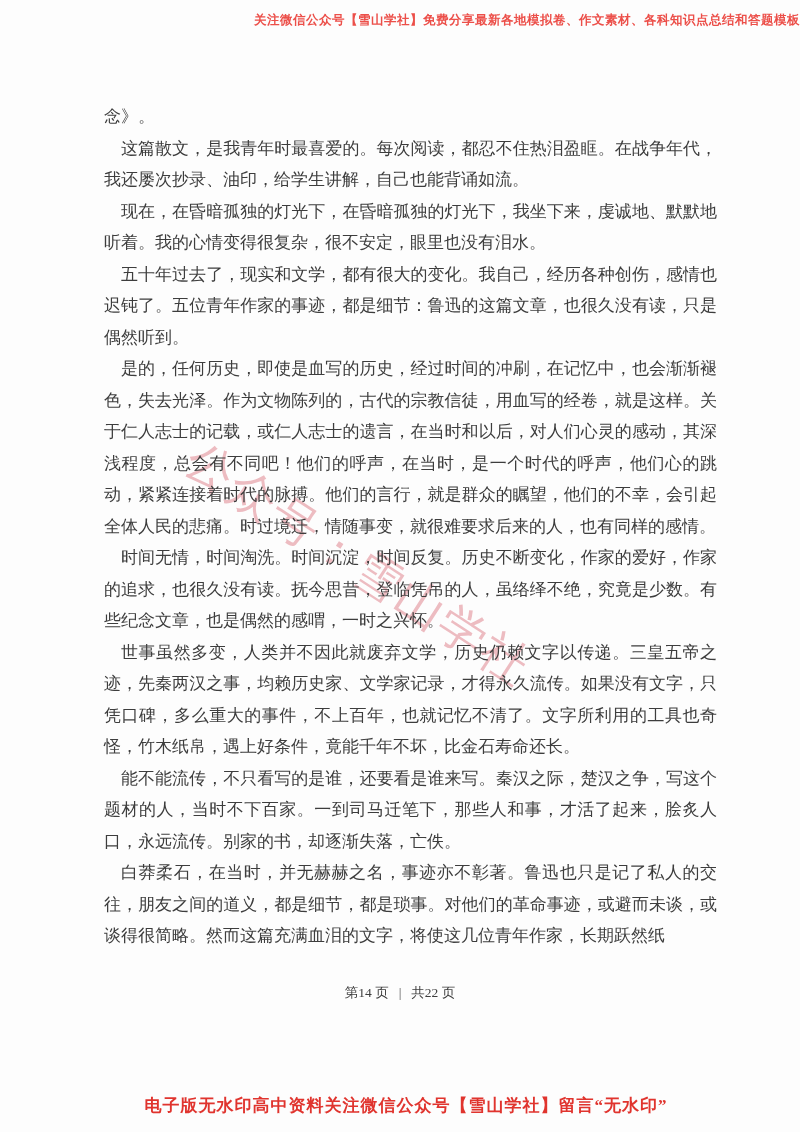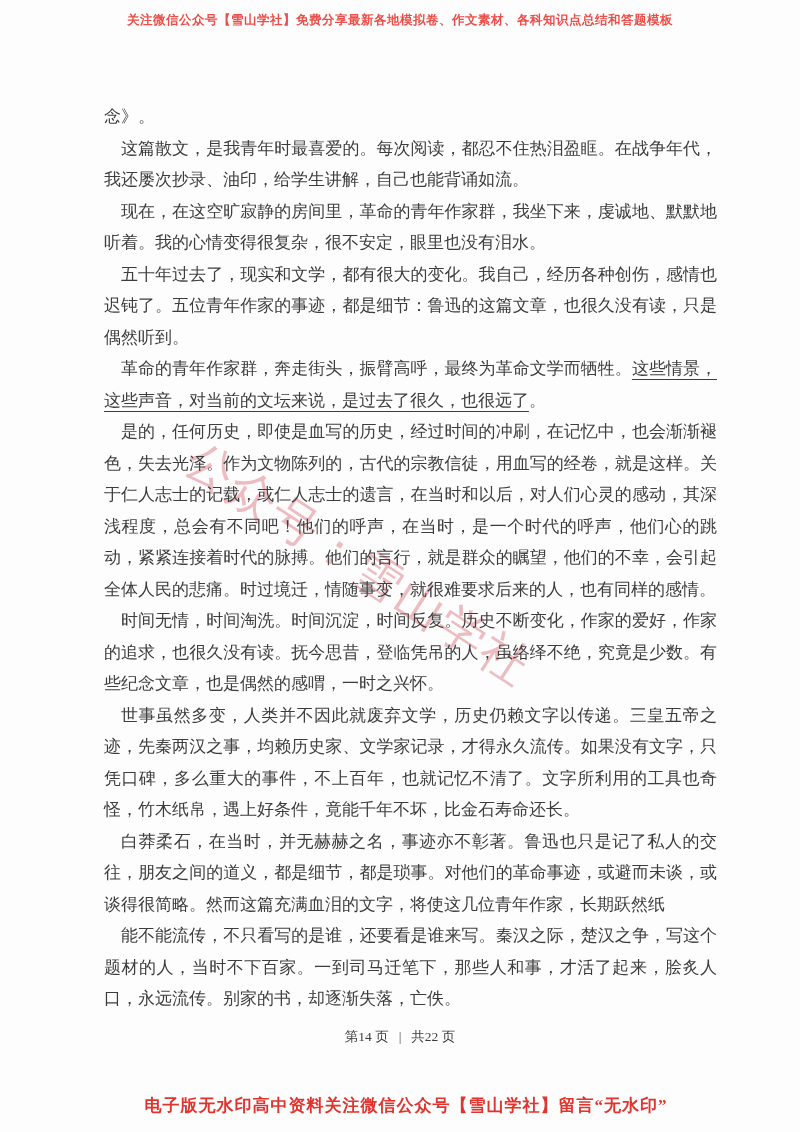--- a/index.html
+++ b/index.html
@@ -5,21 +5,21 @@
   html,body { margin:0; padding:0; background:#ffffff; }
   .page {
     position:relative;
     width:800px; height:1132px;
     background:#fdfdfd;
     font-family:"Liberation Serif","DejaVu Serif",serif;
     overflow:hidden;
   }
   .top-notice {
     position:absolute; top:12px; left:0; right:0;
-    text-align:center;
+    text-align:right;
     font-size:12.5px; font-weight:600;
     letter-spacing:0.5px;
     color:#ec4f49;
   }
   .content {
     position:absolute; top:101px; left:104px; width:613px;
     font-size:17px; line-height:31.5px;
     color:#3d3d3d;
     text-align:justify;
     z-index:1;
@@ -30,21 +30,21 @@
   .watermark {
     position:absolute; left:208px; top:428px;
     font-size:48px; letter-spacing:2px;
     color:#dc7682; opacity:0.48;
     transform:rotate(33deg); transform-origin:0 0;
     white-space:nowrap;
     z-index:0;
     font-family:"Liberation Serif","DejaVu Serif",serif;
   }
   .page-num {
-    position:absolute; top:1028px; left:0; right:0;
+    position:absolute; top:984px; left:0; right:0;
     text-align:center;
     font-size:13.5px; color:#3d3d3d;
   }
   .page-num .sep { margin:0 10px; color:#555; }
   .bottom-notice {
     position:absolute; top:1094px; left:12px; right:0;
     text-align:center;
     font-size:17px; font-weight:bold;
     letter-spacing:1px;
     color:#e0342e;
@@ -55,28 +55,27 @@
 
 <div class="page">
 
   <div class="top-notice">关注微信公众号【雪山学社】免费分享最新各地模拟卷、作文素材、各科知识点总结和答题模板</div>
 
   <div class="watermark">公众号：雪山学社</div>
 
   <div class="content">
     <p class="no-indent">念》。</p>
     <p>这篇散文，是我青年时最喜爱的。每次阅读，都忍不住热泪盈眶。在战争年代，我还屡次抄录、油印，给学生讲解，自己也能背诵如流。</p>
-    <p>现在，在这空旷寂静的房间里，革命的青年作家群，我坐下来，虔诚地、默默地听着。我的心情变得很复杂，很不安定，眼里也没有泪水。</p>
+    <p>现在，在昏暗孤独的灯光下，在昏暗孤独的灯光下，我坐下来，虔诚地、默默地听着。我的心情变得很复杂，很不安定，眼里也没有泪水。</p>
     <p>五十年过去了，现实和文学，都有很大的变化。我自己，经历各种创伤，感情也迟钝了。五位青年作家的事迹，都是细节：鲁迅的这篇文章，也很久没有读，只是偶然听到。</p>
-    <p><span>革命的青年作家群，奔走街头，振臂高呼，最终为革命文学而牺牲。</span><span class="u">这些情景，这些声音，对当前的文坛来说，是过去了很久，也很远了</span><span>。</span></p>
     <p>是的，任何历史，即使是血写的历史，经过时间的冲刷，在记忆中，也会渐渐褪色，失去光泽。作为文物陈列的，古代的宗教信徒，用血写的经卷，就是这样。关于仁人志士的记载，或仁人志士的遗言，在当时和以后，对人们心灵的感动，其深浅程度，总会有不同吧！他们的呼声，在当时，是一个时代的呼声，他们心的跳动，紧紧连接着时代的脉搏。他们的言行，就是群众的瞩望，他们的不幸，会引起全体人民的悲痛。时过境迁，情随事变，就很难要求后来的人，也有同样的感情。</p>
     <p>时间无情，时间淘洗。时间沉淀，时间反复。历史不断变化，作家的爱好，作家的追求，也很久没有读。抚今思昔，登临凭吊的人，虽络绎不绝，究竟是少数。有些纪念文章，也是偶然的感喟，一时之兴怀。</p>
     <p>世事虽然多变，人类并不因此就废弃文学，历史仍赖文字以传递。三皇五帝之迹，先秦两汉之事，均赖历史家、文学家记录，才得永久流传。如果没有文字，只凭口碑，多么重大的事件，不上百年，也就记忆不清了。文字所利用的工具也奇怪，竹木纸帛，遇上好条件，竟能千年不坏，比金石寿命还长。</p>
+    <p>能不能流传，不只看写的是谁，还要看是谁来写。秦汉之际，楚汉之争，写这个题材的人，当时不下百家。一到司马迁笔下，那些人和事，才活了起来，脍炙人口，永远流传。别家的书，却逐渐失落，亡佚。</p>
     <p>白莽柔石，在当时，并无赫赫之名，事迹亦不彰著。鲁迅也只是记了私人的交往，朋友之间的道义，都是细节，都是琐事。对他们的革命事迹，或避而未谈，或谈得很简略。然而这篇充满血泪的文字，将使这几位青年作家，长期跃然纸</p>
-    <p>能不能流传，不只看写的是谁，还要看是谁来写。秦汉之际，楚汉之争，写这个题材的人，当时不下百家。一到司马迁笔下，那些人和事，才活了起来，脍炙人口，永远流传。别家的书，却逐渐失落，亡佚。</p>
   </div>
 
   <div class="page-num">
     <span>第14 页</span><span class="sep">|</span><span>共22 页</span>
   </div>
 
   <div class="bottom-notice">电子版无水印高中资料关注微信公众号【雪山学社】留言“无水印”</div>
 
 </div>
 

